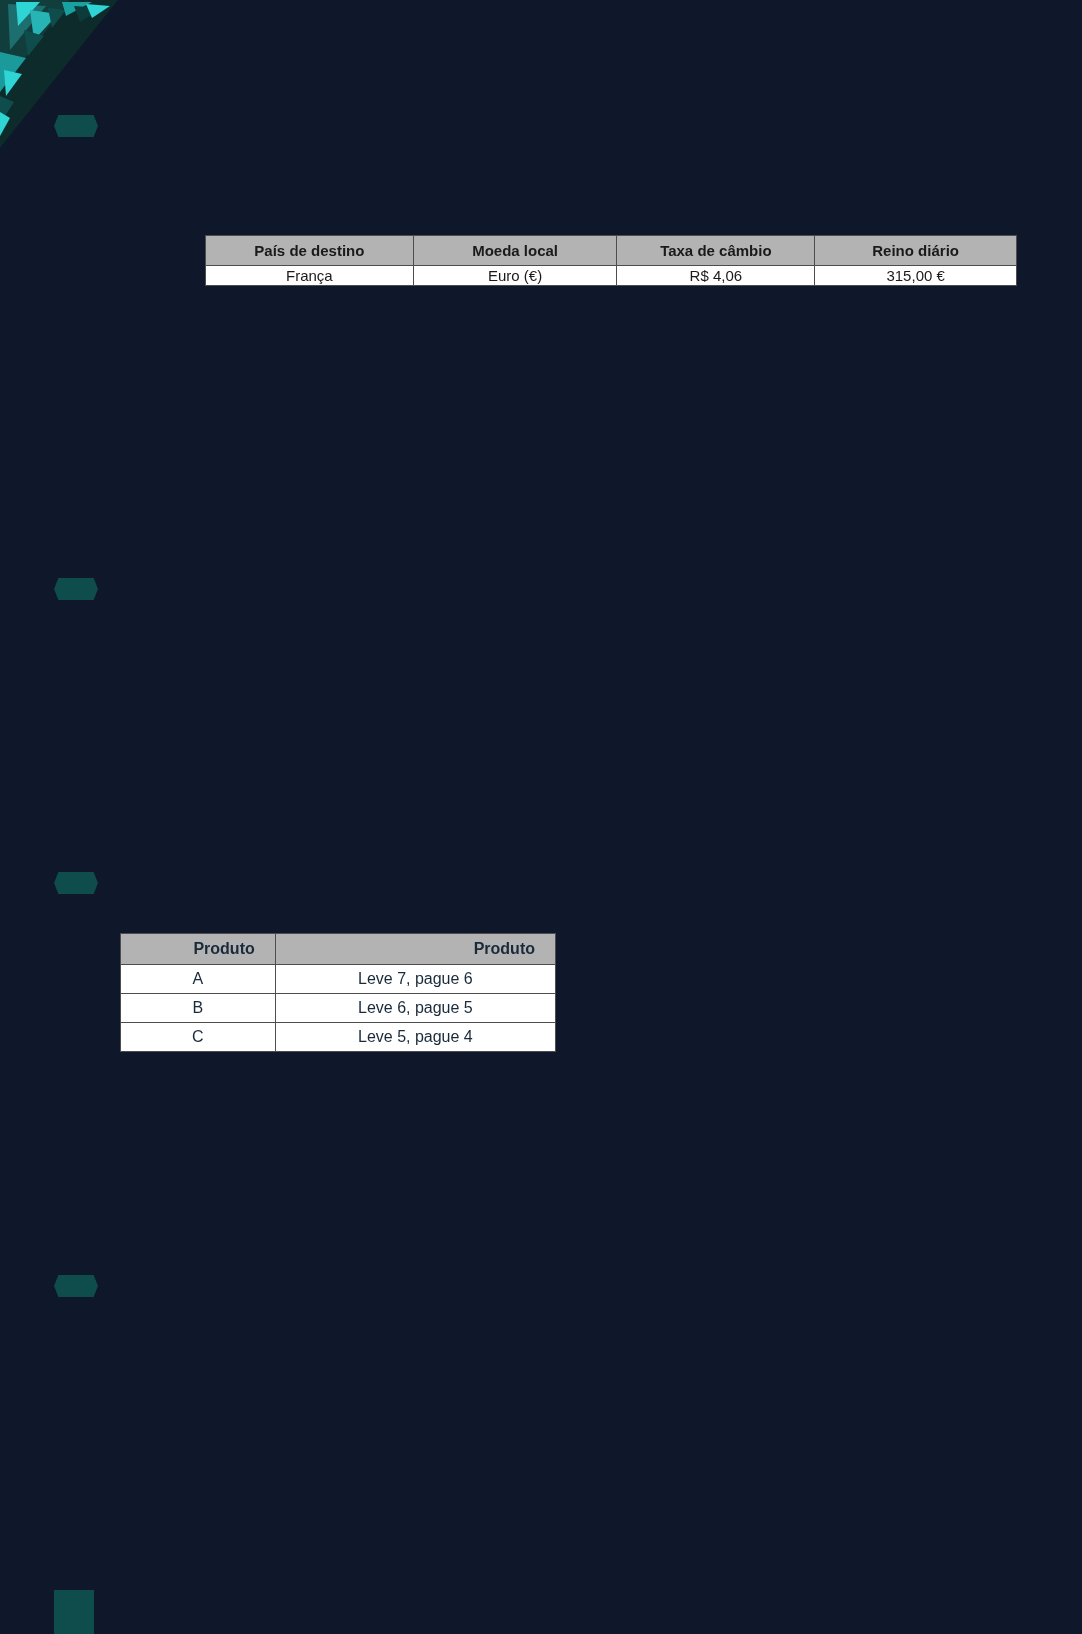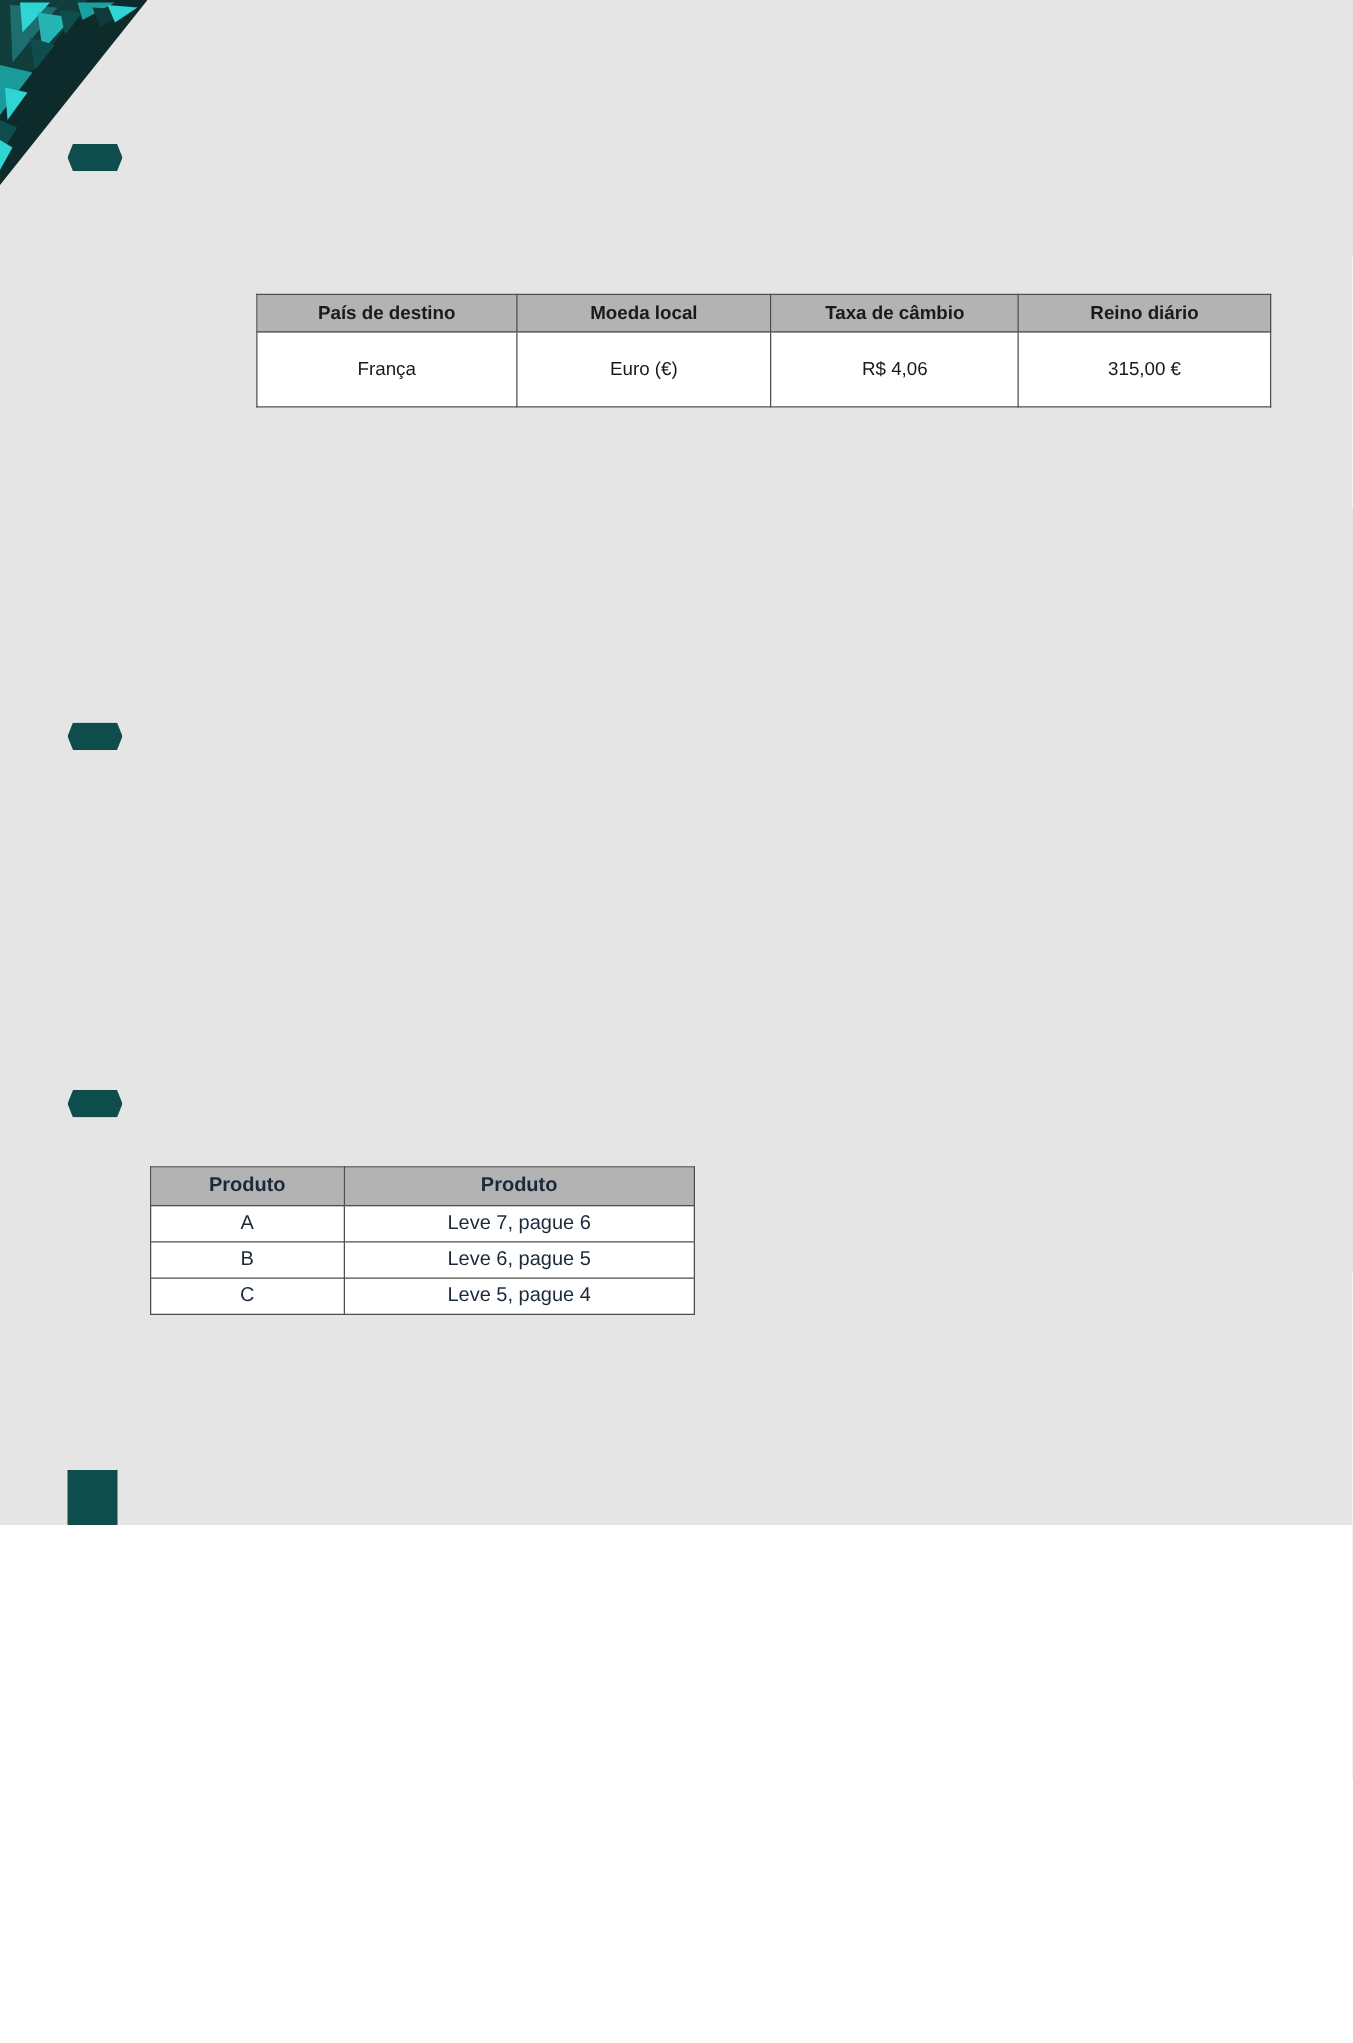--- a/index.html
+++ b/index.html
@@ -8,22 +8,22 @@
     padding: 0;
     background: #ffffff;
   }
   body {
     font-family: "Liberation Sans", sans-serif;
     color: #1a1a1a;
   }
   .page {
     position: relative;
     width: 1082px;
-    height: 1220px;
-    background: #e5e5e5;
+    height: 1634px;
+    background: #0f172a;
     overflow: hidden;
   }
 
   
   .corner-art {
     position: absolute;
     top: 0;
     left: 0;
     width: 118px;
     height: 148px;
@@ -77,40 +77,41 @@
   }
   .table-currency th {
     background: #b3b3b3;
     color: #1a1a1a;
     font-size: 15px;
     font-weight: bold;
     padding: 6px 8px;
   }
   .table-currency td {
     font-size: 15px;
-    padding: 21px 8px;
+    padding: 1px 8px;
     color: #1a1a1a;
   }
   .table-currency col.c1 { width: 208px; }
   .table-currency col.c2 { width: 204px; }
   .table-currency col.c3 { width: 198px; }
   .table-currency col.c4 { width: 202px; }
 
   
   .table-discount {
     left: 120px;
     top: 933px;
     width: 436px;
   }
   .table-discount th {
     background: #b3b3b3;
     color: #1a2a3a;
     font-size: 16px;
     font-weight: bold;
-    padding: 6px 4px;
+    padding: 6px 20px;
+    text-align: right;
   }
   .table-discount td {
     font-size: 16px;
     padding: 5px 8px;
     color: #1a2a3a;
   }
   .table-discount col.d1 { width: 155px; }
   .table-discount col.d2 { width: 281px; }
 </style>
 </head>

